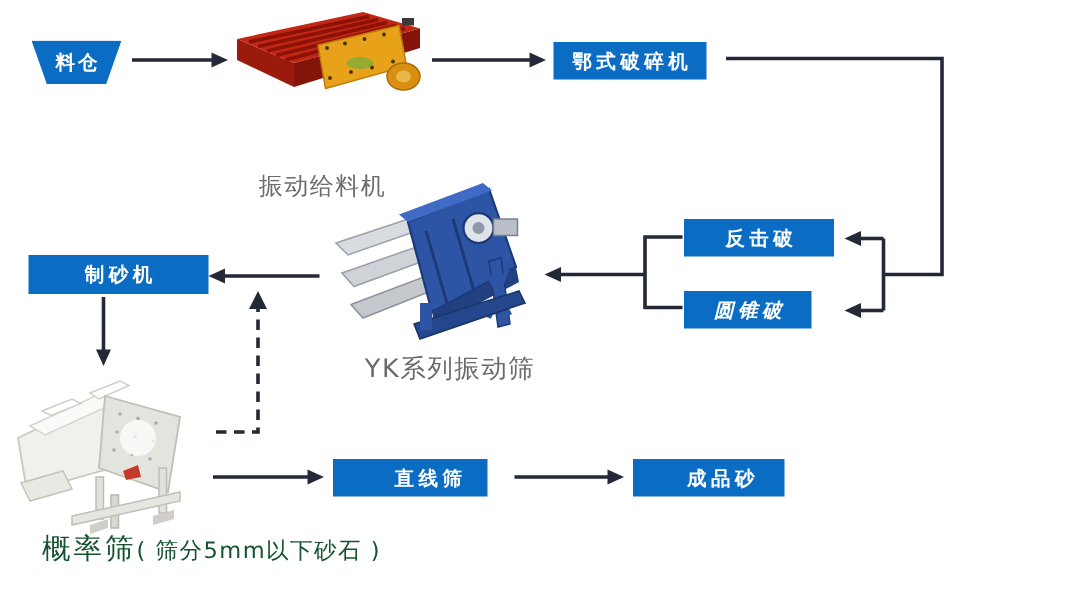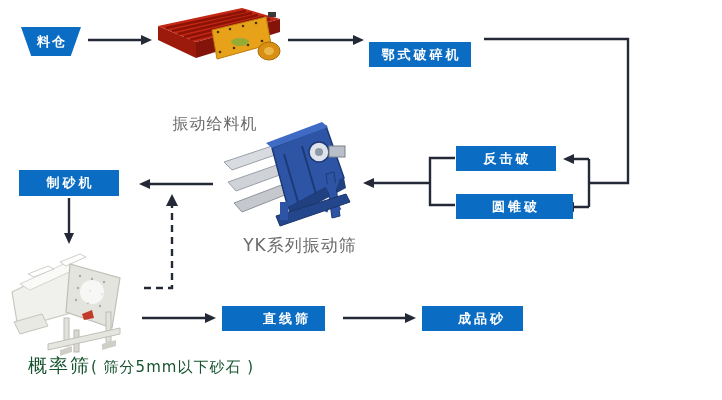--- a/index.html
+++ b/index.html
@@ -102,29 +102,29 @@
       <circle cx="98" cy="41" r="1.3"></circle>
         <circle cx="112" cy="37" r="1.3"></circle>
     </g>
     <ellipse cx="90" cy="38" rx="9" ry="4" fill="#7fae3a" opacity="0.8"></ellipse>
     <ellipse cx="119" cy="47" rx="11" ry="9" fill="#d98f12" stroke="#a96c08" stroke-width="1"></ellipse>
     <ellipse cx="119" cy="47" rx="5" ry="4" fill="#eab549"></ellipse>
     <rect x="118" y="8" width="8" height="5" fill="#3a3a3a"></rect>
   </svg>
   <div class="glabel" style="left:147px;top:68px;width:136px;margin-top:46px;">振动给料机</div>
 
-  <div class="box" style="left:369px;top:28px;width:102px;height:25px;margin-top:14px;">
+  <div class="box" style="left:369px;top:28px;width:102px;height:25px;">
     <span>鄂式破碎机</span>
   </div>
 
   <div class="box" style="left:456px;top:146px;width:100px;height:25px;">
     <span>反击破</span>
   </div>
 
-  <div class="box" style="left:456px;top:194px;width:117px;height:25px;">
+  <div class="box" style="left:456px;top:194px;width:85px;height:25px;font-style:italic;">
     <span>圆锥破</span>
   </div>
 
   <svg class="machine" style="left:222px;top:118px;" width="132" height="116" viewBox="0 0 132 116">
 
     <polygon points="2,44 62,24 70,31 10,52" fill="#d8dbdf" stroke="#9aa0a8" stroke-width="1"></polygon>
     <polygon points="6,64 66,43 74,51 14,73" fill="#cfd2d6" stroke="#9aa0a8" stroke-width="1"></polygon>
     <polygon points="12,85 70,63 78,71 20,94" fill="#c5c9ce" stroke="#8d939b" stroke-width="1"></polygon>
 
     <polygon points="50,30 104,8 122,60 66,90" fill="#2e55a5" stroke="#1c3a78" stroke-width="1.5"></polygon>
@@ -140,21 +140,21 @@
 
     <polygon points="104,56 112,54 118,98 110,100" fill="#2e55a5" stroke="#1c3a78" stroke-width="1"></polygon>
     <line x1="104" y1="66" x2="118" y2="92" stroke="#2e55a5" stroke-width="3"></line>
     <line x1="116" y1="62" x2="104" y2="94" stroke="#2e55a5" stroke-width="3"></line>
 
     <polygon points="54,98 124,76 128,84 58,108" fill="#24468c" stroke="#1a3569" stroke-width="1"></polygon>
     <rect x="58" y="84" width="8" height="18" fill="#2e55a5"></rect>
   </svg>
   <div class="glabel" style="left:232px;top:234px;width:136px;font-size:17px;">YK系列振动筛</div>
 
-  <div class="box" style="left:19px;top:170px;width:100px;height:26px;">
+  <div class="box" style="left:19px;top:170px;width:120px;height:26px;">
     <span>制砂机</span>
   </div>
 
   <svg class="machine" style="left:8px;top:248px;" width="130" height="108" viewBox="0 0 130 108">
 
     <polygon points="4,44 62,16 66,64 10,80" fill="#f0f0ec" stroke="#c9c9c2" stroke-width="1.2"></polygon>
     <polygon points="12,36 60,14 70,20 22,42" fill="#fafaf8" stroke="#d5d5ce" stroke-width="1"></polygon>
 
     <polygon points="20,26 40,18 46,21 26,29" fill="#ffffff" stroke="#cfcfc8" stroke-width="1"></polygon>
     <polygon points="52,14 72,6 78,9 58,18" fill="#ffffff" stroke="#cfcfc8" stroke-width="1"></polygon>

